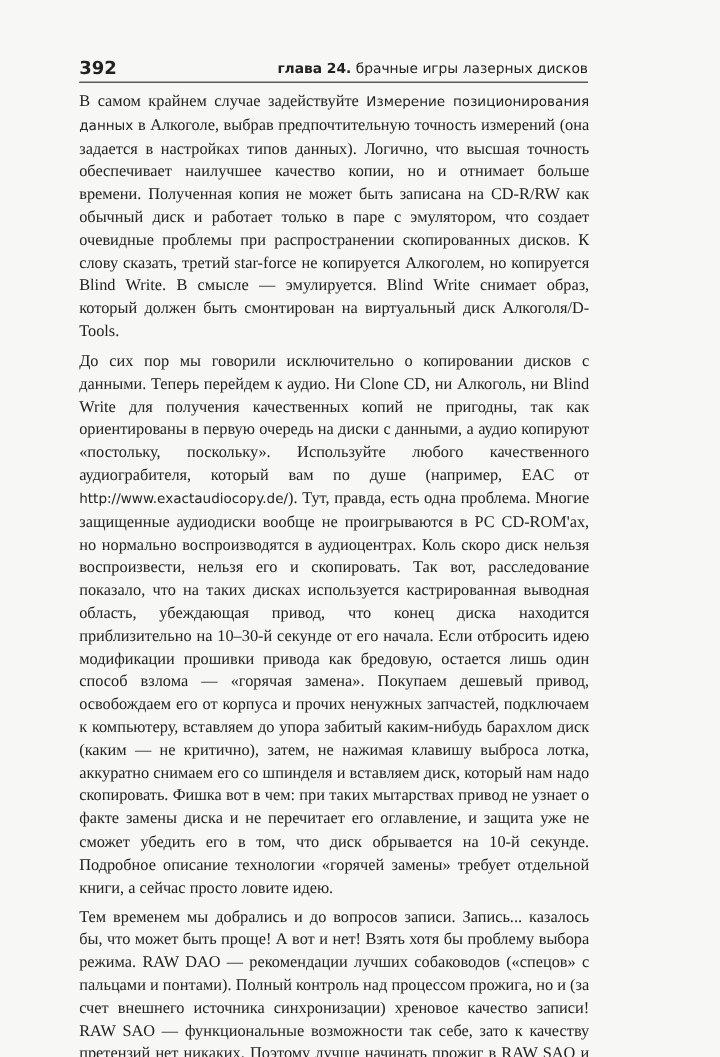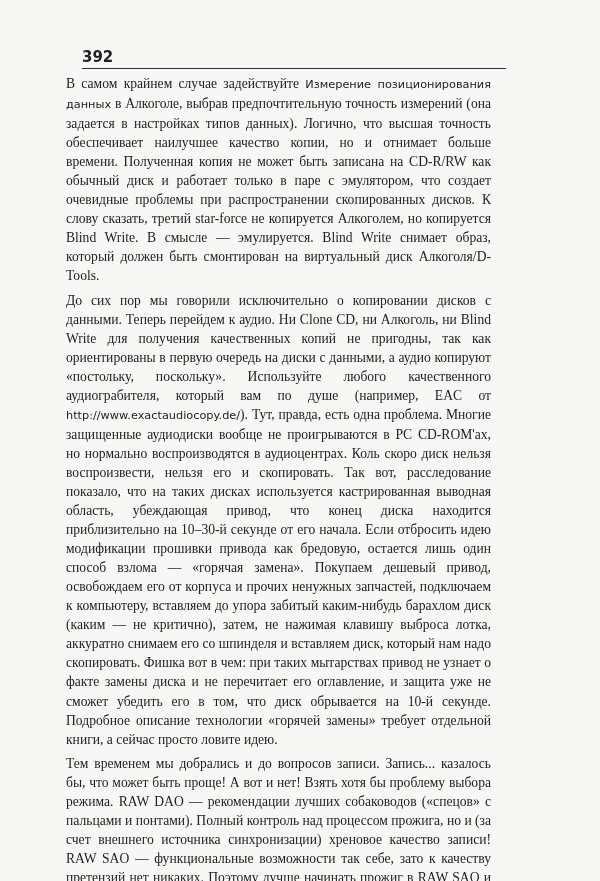--- a/index.html
+++ b/index.html
@@ -4,21 +4,20 @@
 <style>
   html, body { margin:0; padding:0; }
   body {
     width:600px; height:881px; background:#f7f7f5; overflow:hidden;
     position:relative; color:#1e1e1e;
   }
   .header {
     position:absolute; left:66px; top:46px; width:424px; height:22px;
     border-bottom:1.5px solid #333;
     font-family:"DejaVu Sans", sans-serif;
-    margin-left:16px;
   }
   .page-num {
     position:absolute; left:0; top:2px; font-size:15px; font-weight:bold; color:#222;
   }
   .running-head {
     position:absolute; right:0; top:4px; font-size:11.5px; color:#222; white-space:nowrap;
   }
   .running-head b { font-weight:bold; }
   .body-text {
     position:absolute; left:66px; top:74px; width:425px;
@@ -27,20 +26,21 @@
   }
   .body-text p { margin:0 0 5px 0; }
   .sans { font-family:"DejaVu Sans", sans-serif; font-size:11.3px; }
   .bold { font-weight:normal; }
 </style>
 </head>
 <body>
 
 <div class="header">
   <span class="page-num">392</span>
+  <span class="running-head"><b>глава 24.</b> <span>брачные игры лазерных дисков</span></span>
 </div>
 
 <div class="body-text">
   <p><span>В самом крайнем случае задействуйте </span><span class="sans">Измерение позиционирования данных</span><span> в Алкоголе, выбрав предпочтительную точность измерений (она задается в настройках типов данных). Логично, что высшая точность обеспечивает наилучшее качество копии, но и отнимает больше времени. Полученная копия не может быть записана на CD-R/RW как обычный диск и работает только в паре с эмулятором, что создает очевидные проблемы при распространении скопированных дисков. К слову сказать, третий star-force не копируется Алкоголем, но копируется Blind Write. В смысле — эмулируется. Blind Write снимает образ, который должен быть смонтирован на виртуальный диск Алкоголя/D-Tools.</span></p>
   <p><span>До сих пор мы говорили исключительно о копировании дисков с данными. Теперь перейдем к аудио. Ни Clone CD, ни Алкоголь, ни Blind Write для получения качественных копий не пригодны, так как ориентированы в первую очередь на диски с данными, а аудио копируют «постольку, поскольку». Используйте любого качественного аудиограбителя, который вам по душе (например, EAC от </span><span class="sans">http://www.exactaudiocopy.de/</span><span>). Тут, правда, есть одна проблема. Многие защищенные аудиодиски вообще не проигрываются в PC CD-ROM'ах, но нормально воспроизводятся в аудиоцентрах. Коль скоро диск нельзя воспроизвести, нельзя его и скопировать. Так вот, расследование показало, что на таких дисках используется кастрированная выводная область, убеждающая привод, что конец диска находится приблизительно на 10–30-й секунде от его начала. Если отбросить идею модификации прошивки привода как бредовую, остается лишь один способ взлома — «горячая замена». Покупаем дешевый привод, освобождаем его от корпуса и прочих ненужных запчастей, подключаем к компьютеру, вставляем до упора забитый каким-нибудь барахлом диск (каким — не критично), затем, не нажимая клавишу выброса лотка, аккуратно снимаем его со шпинделя и вставляем диск, который нам надо скопировать. Фишка вот в чем: при таких мытарствах привод не узнает о факте замены диска и не перечитает его оглавление, и защита уже не сможет убедить его в том, что диск обрывается на 10-й секунде. Подробное описание технологии «горячей замены» требует отдельной книги, а сейчас просто ловите идею.</span></p>
   <p><span>Тем временем мы добрались и до вопросов записи. Запись... казалось бы, что может быть проще! А вот и нет! Взять хотя бы проблему выбора режима. </span><span class="bold">RAW DAO</span><span> — рекомендации лучших собаководов («спецов» с пальцами и понтами). Полный контроль над процессом прожига, но и (за счет внешнего источника синхронизации) хреновое качество записи! RAW SAO — функциональные возможности так себе, зато к качеству претензий нет никаких. Поэтому лучше начинать прожиг в RAW SAO и только в случае неудачи переходить на RAW DAO.</span></p>
 
 </div>
 
 </body></html>

